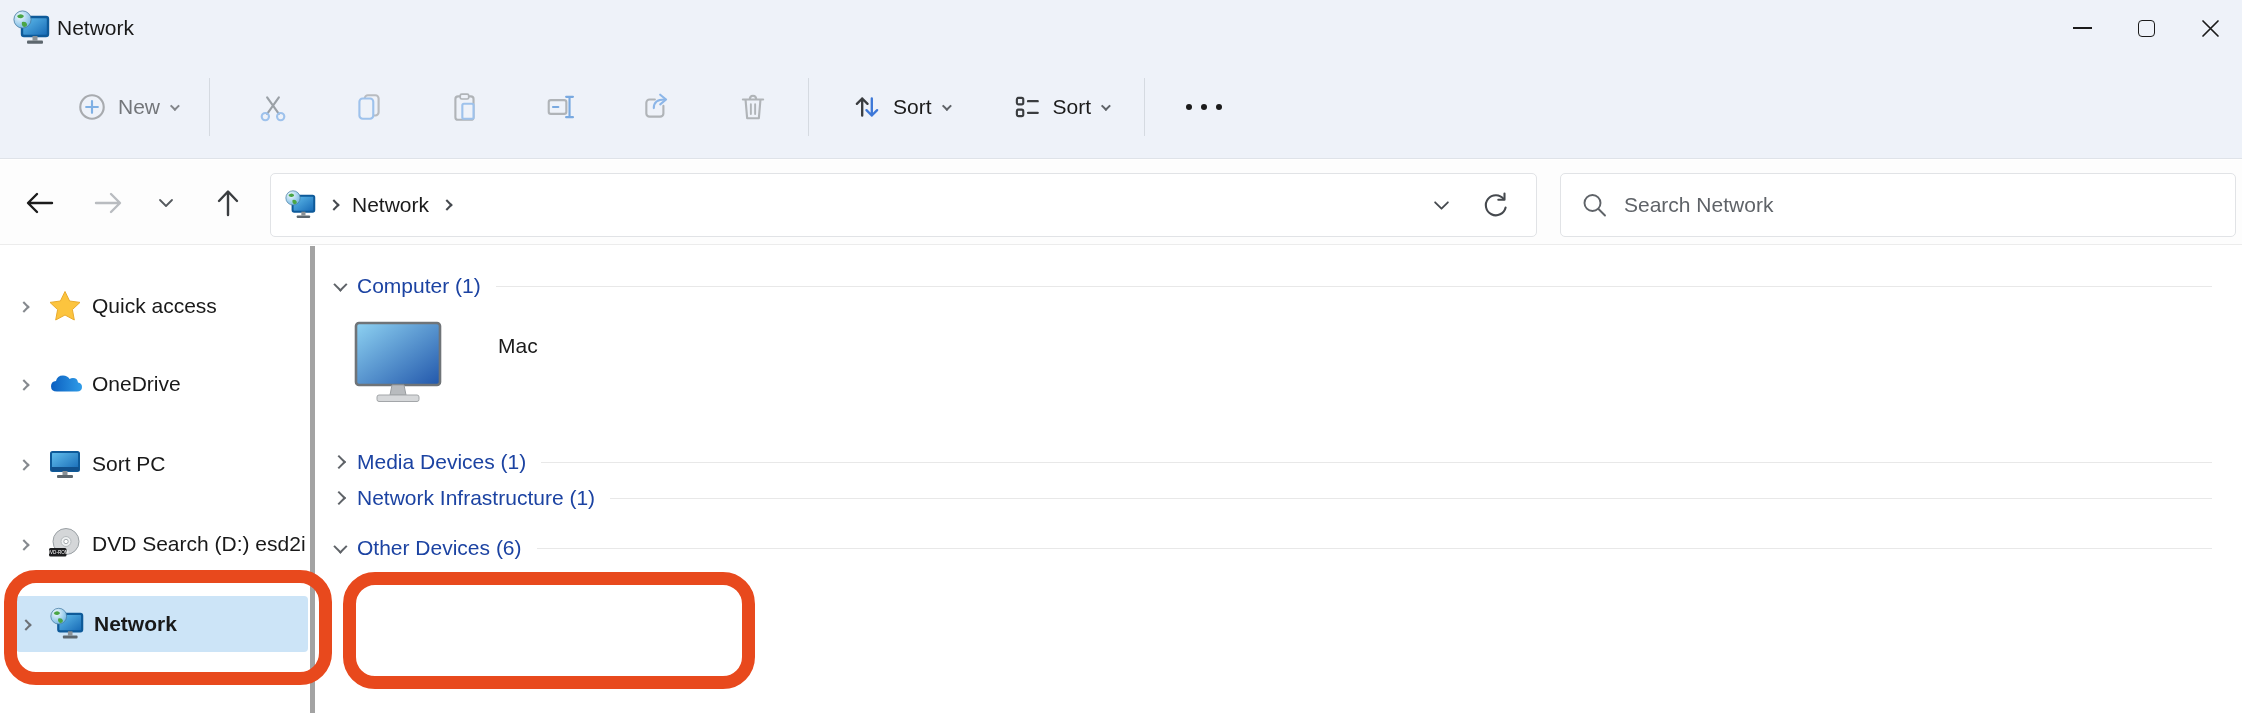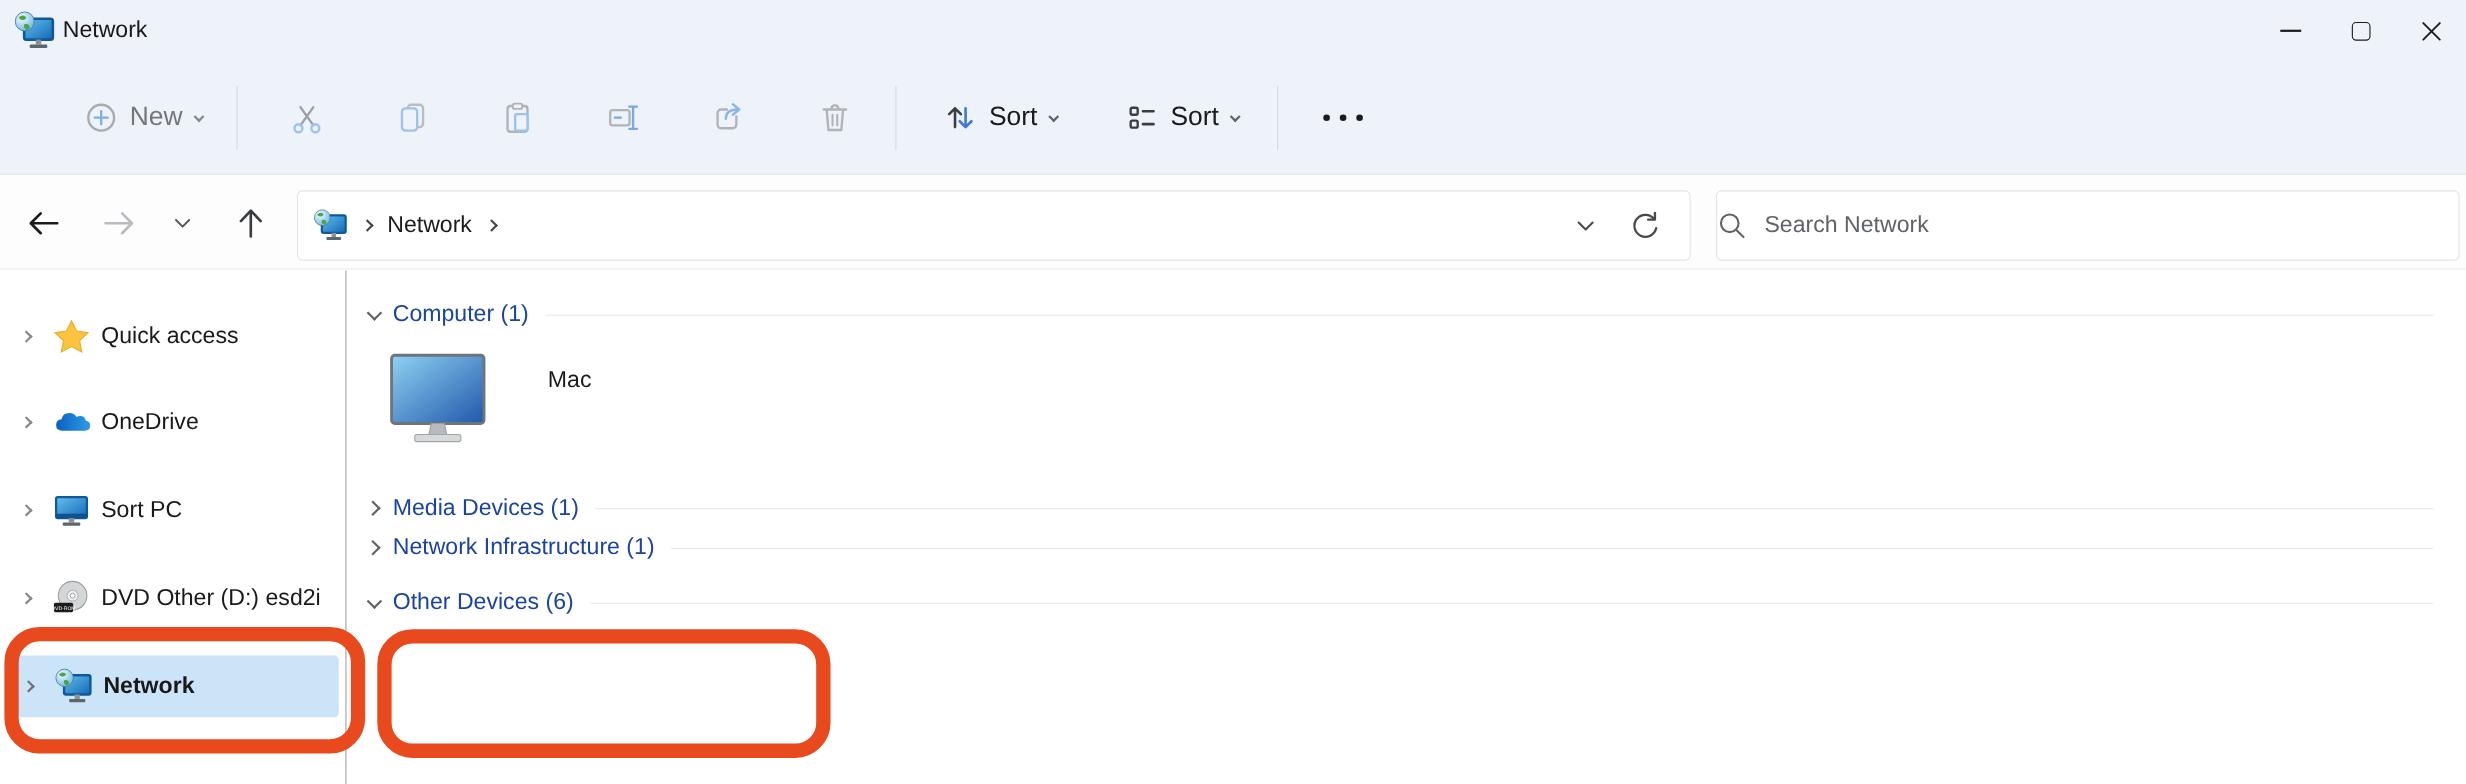--- a/index.html
+++ b/index.html
@@ -13,44 +13,44 @@
   .titlebar { position:absolute; left:0; top:0; width:2242px; height:56px; display:flex; align-items:center; }
   .app-icon { margin-left:13px; width:37px; height:36px; flex:0 0 auto; }
   .title-text { margin-left:7px; font-size:21px; color:#191919; }
   .win-controls { position:absolute; right:0; top:0; height:56px; display:flex; }
   .win-btn { width:64px; height:56px; display:flex; align-items:center; justify-content:center; background:transparent; border:none; cursor:pointer; }
   .glyph-min { width:19px; height:0; border-top:2px solid #1b1b1b; display:block; }
   .glyph-max { width:17px; height:17px; border:1.8px solid #1b1b1b; border-radius:4px; display:block; }
 
   .toolbar { position:absolute; left:0; top:56px; width:2242px; height:102px; display:flex; align-items:center; }
   .tb-btn { display:flex; align-items:center; gap:10px; border:none; background:transparent; padding:10px 14px; border-radius:6px; cursor:pointer; }
-  .tb-label { font-size:24px; color:#1b1b1b; }
+  .tb-label { font-size:21px; color:#1b1b1b; }
   .tb-label.dim { color:#73767a; }
   .tb-sep { width:1px; height:58px; background:#d5dae1; margin:0 12px; flex:0 0 auto; }
   .tb-icon-btn { width:66px; height:66px; display:flex; align-items:center; justify-content:center; border:none; background:transparent; border-radius:6px; cursor:pointer; }
   .chev { display:inline-block; width:9px; height:9px; border-right:2px solid #5f6368; border-bottom:2px solid #5f6368; transform:rotate(45deg) translateY(-2px); }
   .chev.r { transform:rotate(-45deg); }
   .dots { display:flex; gap:9px; align-items:center; }
   .dots i { width:6px; height:6px; border-radius:50%; background:#1b1b1b; display:block; }
 
   
   .navrow { position:absolute; left:0; top:160px; width:2242px; height:85px; background:#fdfdfd; border-bottom:1px solid #ececec; }
   .nav-btn { position:absolute; top:24px; width:44px; height:38px; display:flex; align-items:center; justify-content:center; background:transparent; border:none; cursor:pointer; }
   .addr-box { position:absolute; left:270px; top:13px; width:1267px; height:64px; background:#ffffff;
               border:1px solid #e1e3e6; border-radius:5px; display:flex; align-items:center; padding:0 14px; }
   .addr-crumbs { display:flex; align-items:center; gap:14px; flex:1 1 auto; }
   .crumb-text { font-size:21px; color:#1b1b1b; cursor:pointer; }
   .search-box { position:absolute; left:1560px; top:13px; width:676px; height:64px; background:#ffffff;
-                border:1px solid #e1e3e6; border-radius:5px; display:flex; align-items:center; padding:0 0; gap:16px; }
+                border:1px solid #e1e3e6; border-radius:5px; display:flex; align-items:center; padding:0 20px; gap:16px; }
   .search-input { border:none; outline:none; flex:1; font-size:21px; color:#1b1b1b; font-family:"Liberation Sans",sans-serif; background:transparent; }
   .search-input::placeholder { color:#5f6368; opacity:1; }
 
   
   .main { position:absolute; left:0; top:246px; width:2242px; height:467px; background:#ffffff; }
-  .sidebar { position:absolute; left:0; top:0; width:315px; height:467px; border-right:1px solid #a3a3a3; }
+  .sidebar { position:absolute; left:0; top:0; width:315px; height:467px; border-right:5px solid #a3a3a3; }
   .side-item { position:absolute; left:0; width:312px; height:56px; display:flex; align-items:center; cursor:pointer; }
   .side-chev { margin-left:20px; flex:0 0 14px; }
   .side-icon { margin-left:14px; width:34px; height:34px; flex:0 0 auto; }
   .side-label { margin-left:10px; font-size:21px; color:#191919; white-space:nowrap; }
   .side-item.selected { background:#cce4f7; border-radius:4px; left:16px; width:292px; padding-right:4px; }
   .side-item.selected .side-chev { margin-left:6px; }
 
   .content { position:absolute; left:316px; top:0; width:1926px; height:467px; }
   .group-head { position:absolute; left:0; width:1926px; height:40px; display:flex; align-items:center; cursor:pointer; }
   .gh-chev { margin-left:18px; width:10px; height:10px; border-right:2px solid #5f6368; border-bottom:2px solid #5f6368; flex:0 0 auto; }
@@ -302,21 +302,21 @@
 
       <div class="side-item" style="top:270px">
         <span class="side-chev"><span class="chev r" style="width:8px;height:8px;border-color:#85898e"></span></span>
         <svg class="side-icon" viewBox="0 0 34 34">
           <circle cx="18" cy="14.5" r="13" fill="#d4d6d8" stroke="#9aa0a4" stroke-width="1"></circle>
           <circle cx="18" cy="14.5" r="5" fill="#eef0f1" stroke="#b5babd" stroke-width="1"></circle>
           <circle cx="18" cy="14.5" r="2.2" fill="#ffffff" stroke="#8f959a" stroke-width="0.8"></circle>
           <rect x="1" y="21" width="17.5" height="8.5" rx="1.5" fill="#1c1c1e"></rect>
           <text x="9.7" y="27.1" font-size="4.6" fill="#ffffff" text-anchor="middle">DVD-ROM</text>
         </svg>
-        <span class="side-label">DVD Other (D:) esd2i</span>
+        <span class="side-label">DVD Search (D:) esd2i</span>
       </div>
 
       <div class="side-item selected" style="top:350px">
         <span class="side-chev"><span class="chev r" style="width:8px;height:8px;border-color:#6d7176"></span></span>
         <svg class="side-icon" viewBox="0 0 37 36">
           <rect x="9" y="7" width="26" height="19" rx="2" fill="url(#scr)" stroke="#0e5a99" stroke-width="2.4"></rect>
           <rect x="19.5" y="26" width="5" height="4.5" fill="#8a9196"></rect>
           <rect x="14" y="30.5" width="16" height="3.2" rx="1" fill="#5c666d"></rect>
           <circle cx="9.5" cy="9.5" r="8.6" fill="url(#globeg)" stroke="#44799f" stroke-width="0.8"></circle>
           <path d="M4,6 q3,-3 6,-1 q2,1.5 -1,3 q-4,1 -5,-2z" fill="#4aa546"></path>

